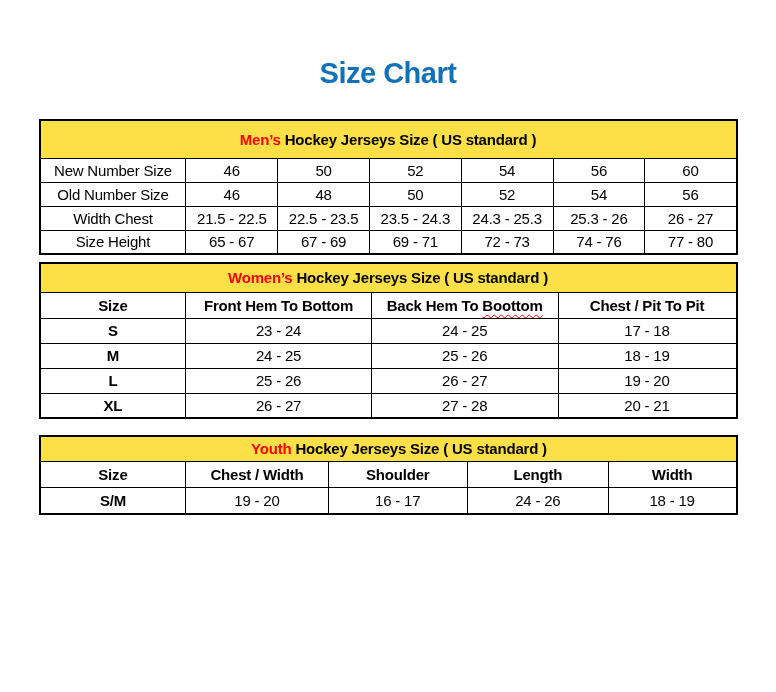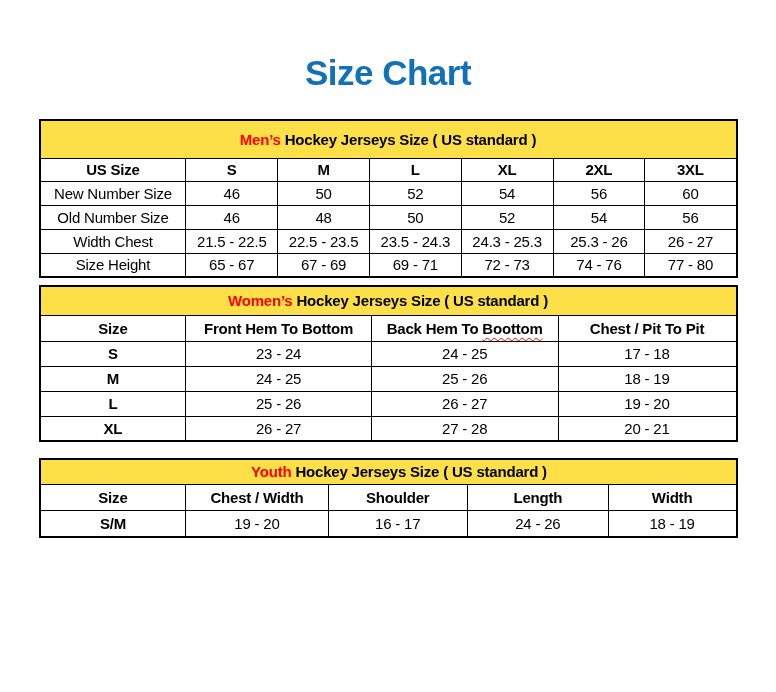--- a/index.html
+++ b/index.html
@@ -9,21 +9,21 @@
     background: #ffffff;
     font-family: "Liberation Sans", sans-serif;
     color: #000000;
     overflow: hidden;
   }
   .page { width: 776px; height: 692px; }
   .page-title {
     margin: 55px 0 0 0;
     text-align: center;
     color: #1172BA;
-    font-size: 35px;
+    font-size: 29px;
     line-height: 36px;
     font-weight: bold;
     letter-spacing: -0.5px;
   }
   .chart-wrap { width: 699px; margin: 28px auto 0 auto; }
 
   table.tbl {
     width: 100%;
     border-collapse: collapse;
     table-layout: fixed;
@@ -93,29 +93,20 @@
           <col style="width:13.17%">
           <col style="width:13.17%">
           <col style="width:13.17%">
           <col style="width:13.17%">
           <col style="width:13.15%">
       </colgroup>
       <thead>
         <tr>
           <th class="band-cell" colspan="7"><span class="accent">Men’s</span><span> Hockey Jerseys Size ( US standard )</span></th>
         </tr>
-        <tr class="cols">
-          <th>US Size</th>
-          <th>S</th>
-          <th>M</th>
-          <th>L</th>
-          <th>XL</th>
-          <th>2XL</th>
-          <th>3XL</th>
-        </tr>
       </thead>
       <tbody>
         <tr>
           <td class="lbl">New Number Size</td>
           <td class="val">46</td>
           <td class="val">50</td>
           <td class="val">52</td>
           <td class="val">54</td>
           <td class="val">56</td>
           <td class="val">60</td>

